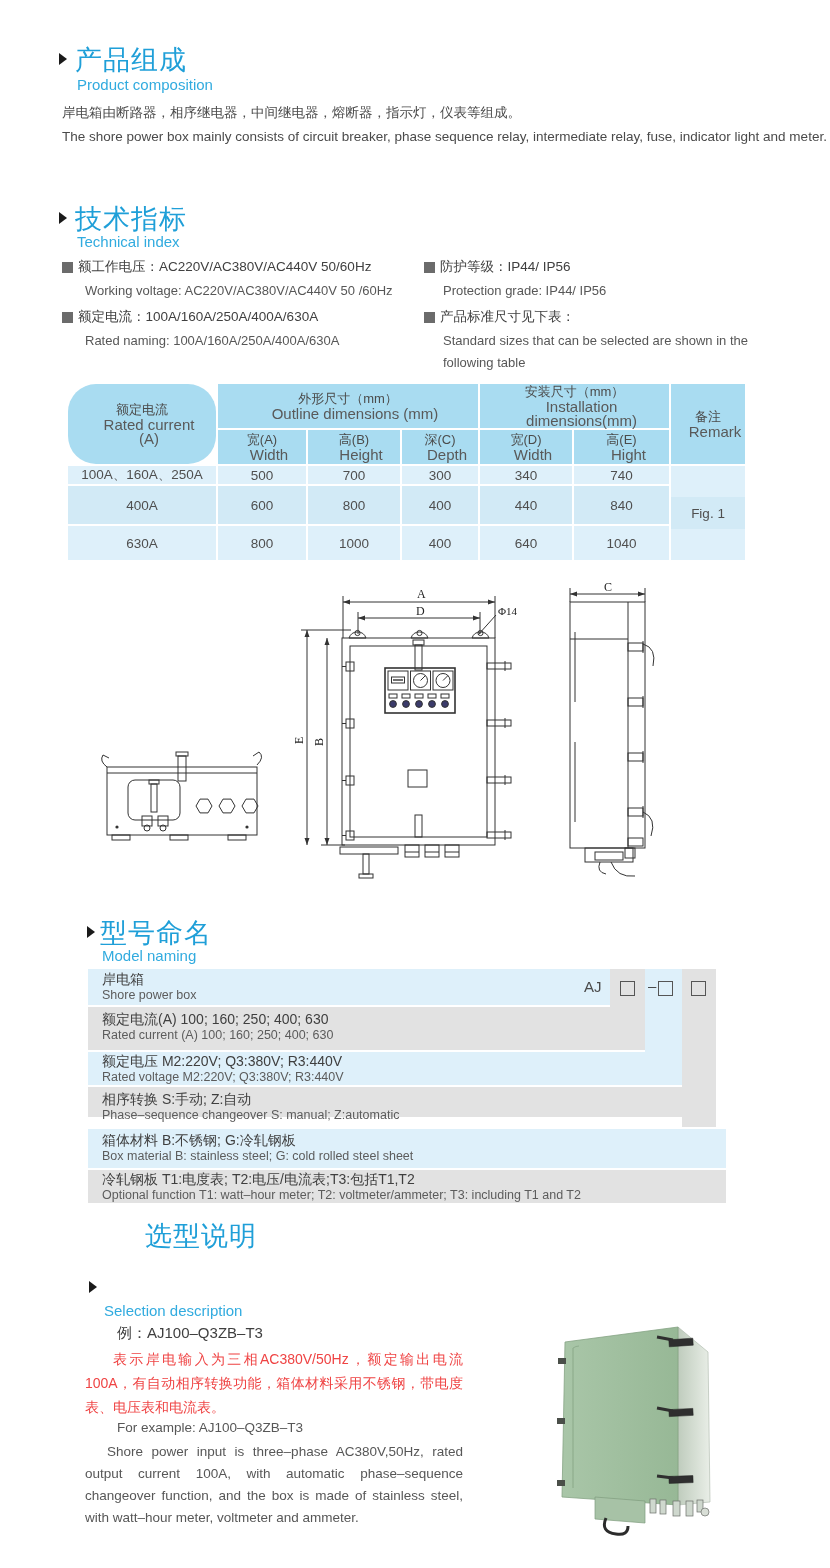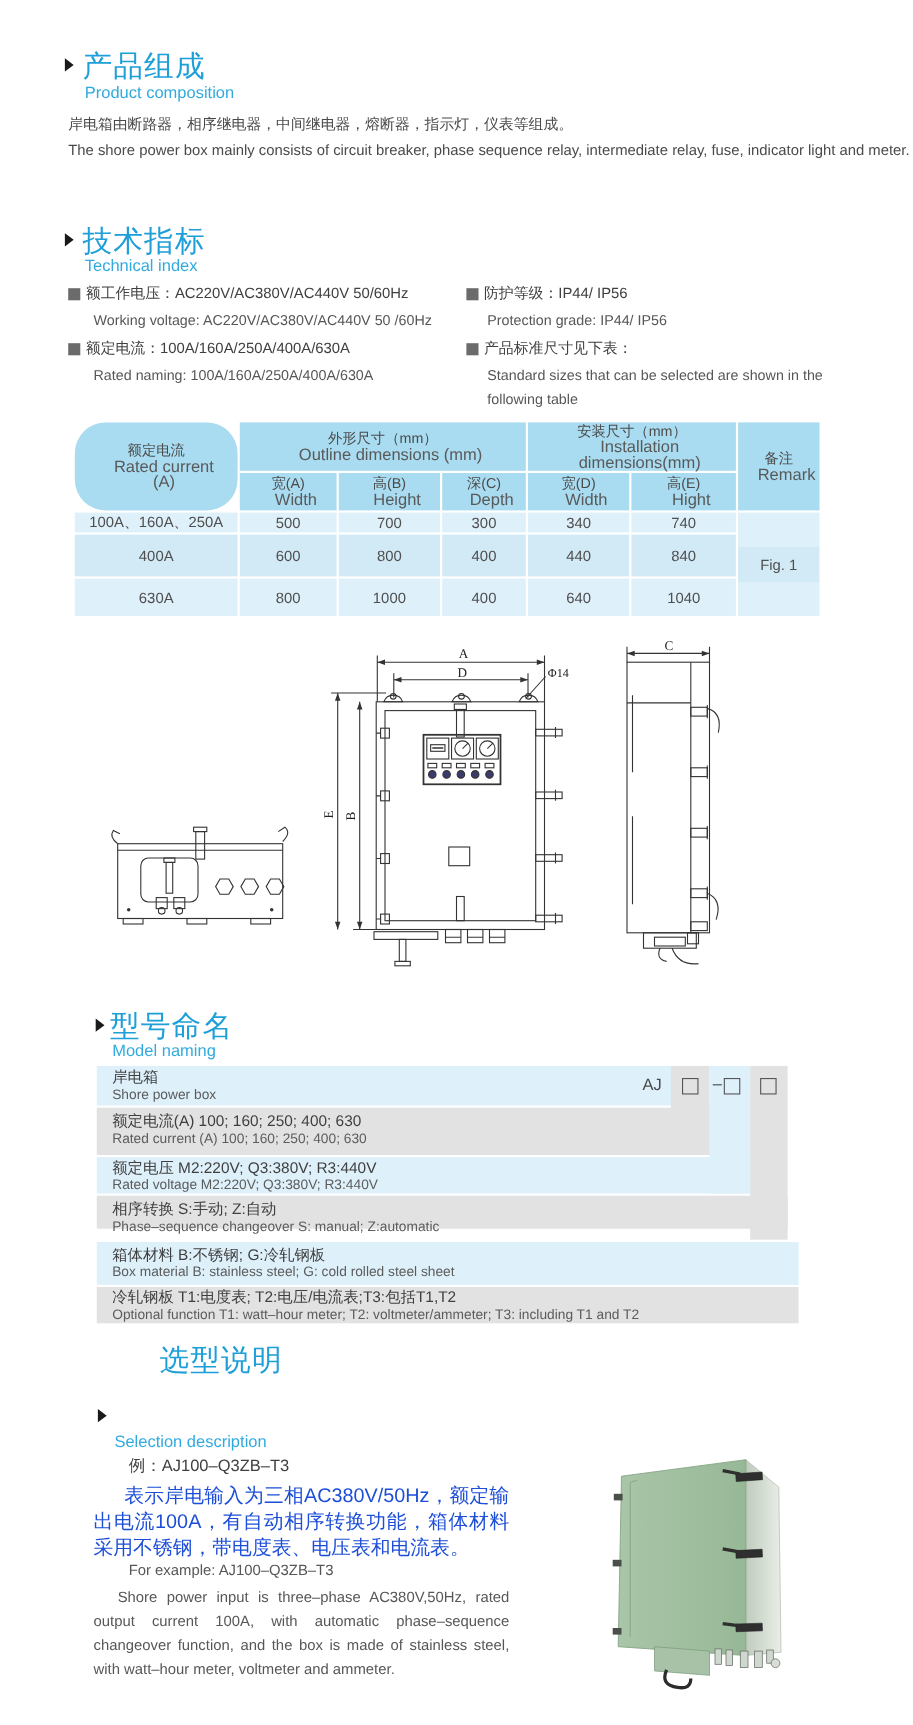--- a/index.html
+++ b/index.html
@@ -29,21 +29,21 @@
   svg text{font-family:"Liberation Serif","DejaVu Serif",serif;}
   
   .mn-band{position:absolute;}
   .mn-cn{font-size:14px;color:#3f3f3f;white-space:nowrap;line-height:17px;}
   .mn-en{font-size:12.5px;color:#5c5c5c;white-space:nowrap;line-height:15px;}
   .mn-box{display:inline-block;width:13px;height:13px;border:1.5px solid #555;background:transparent;vertical-align:middle;}
   .mn-code{font-size:15px;color:#4a4a4a;}
   .blue{background:#def0fa;}
   .gray{background:#e2e2e2;}
   
-  .sel-cn-par{font-size:18px;color:#1d4ed8;text-align:justify;line-height:24px;text-indent:28px;}
+  .sel-cn-par{font-size:14px;color:#ef4444;text-align:justify;line-height:24px;text-indent:28px;}
   .sel-en-par{font-size:13.5px;color:#575757;text-align:justify;line-height:22px;text-indent:22px;}
 </style>
 </head>
 <body>
 
 <div class="abs sec-arrow" style="left:59px;top:53px;"></div>
 <div class="abs sec-title" style="left:75px;top:42px;">产品组成</div>
 <div class="abs sec-sub" style="left:77px;top:76px;">Product  composition</div>
 <div class="abs body-txt" style="left:62px;top:104px;">岸电箱由断路器，相序继电器，中间继电器，熔断器，指示灯，仪表等组成。</div>
 <div class="abs body-txt" style="left:62px;top:129px;">The shore power box mainly consists of circuit breaker, phase sequence relay, intermediate relay, fuse, indicator light and meter.</div>

